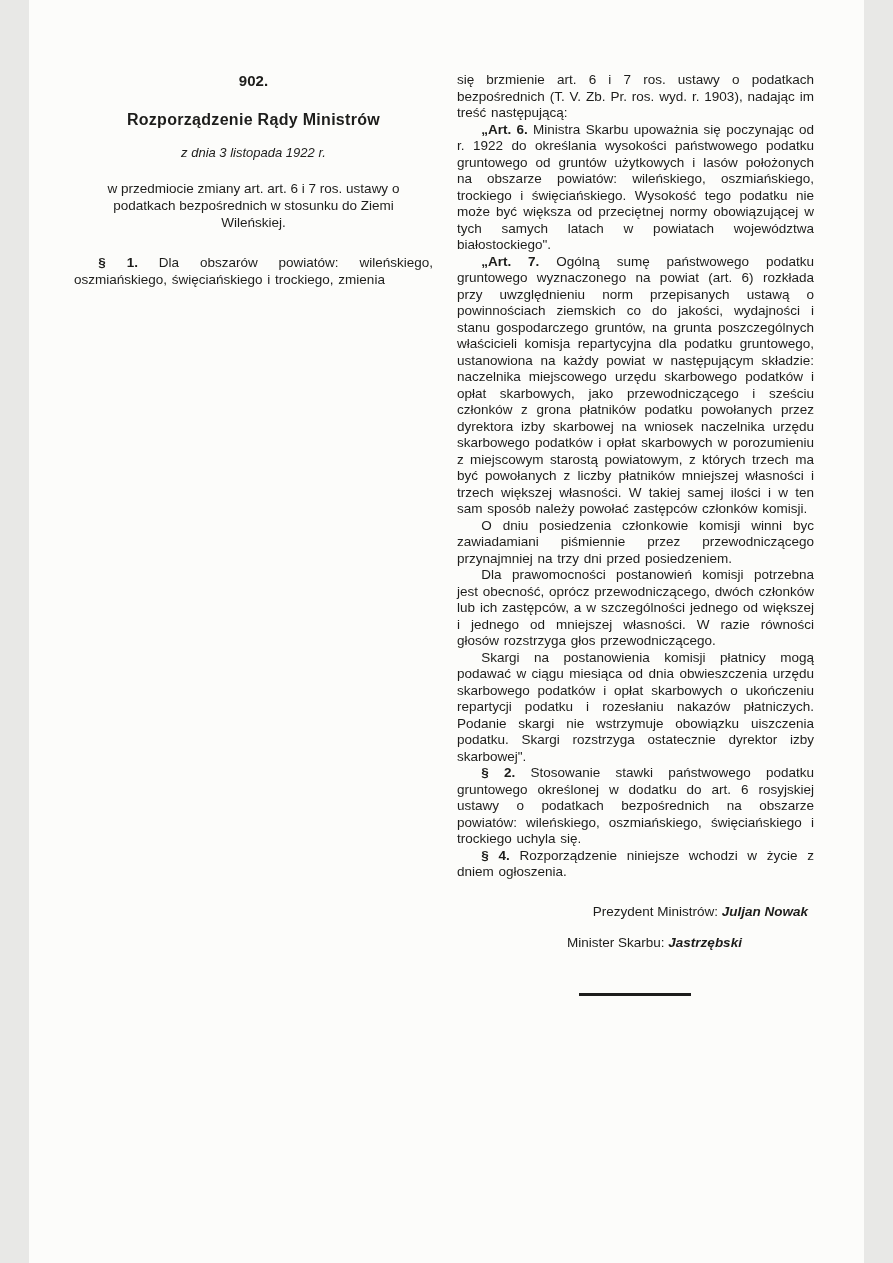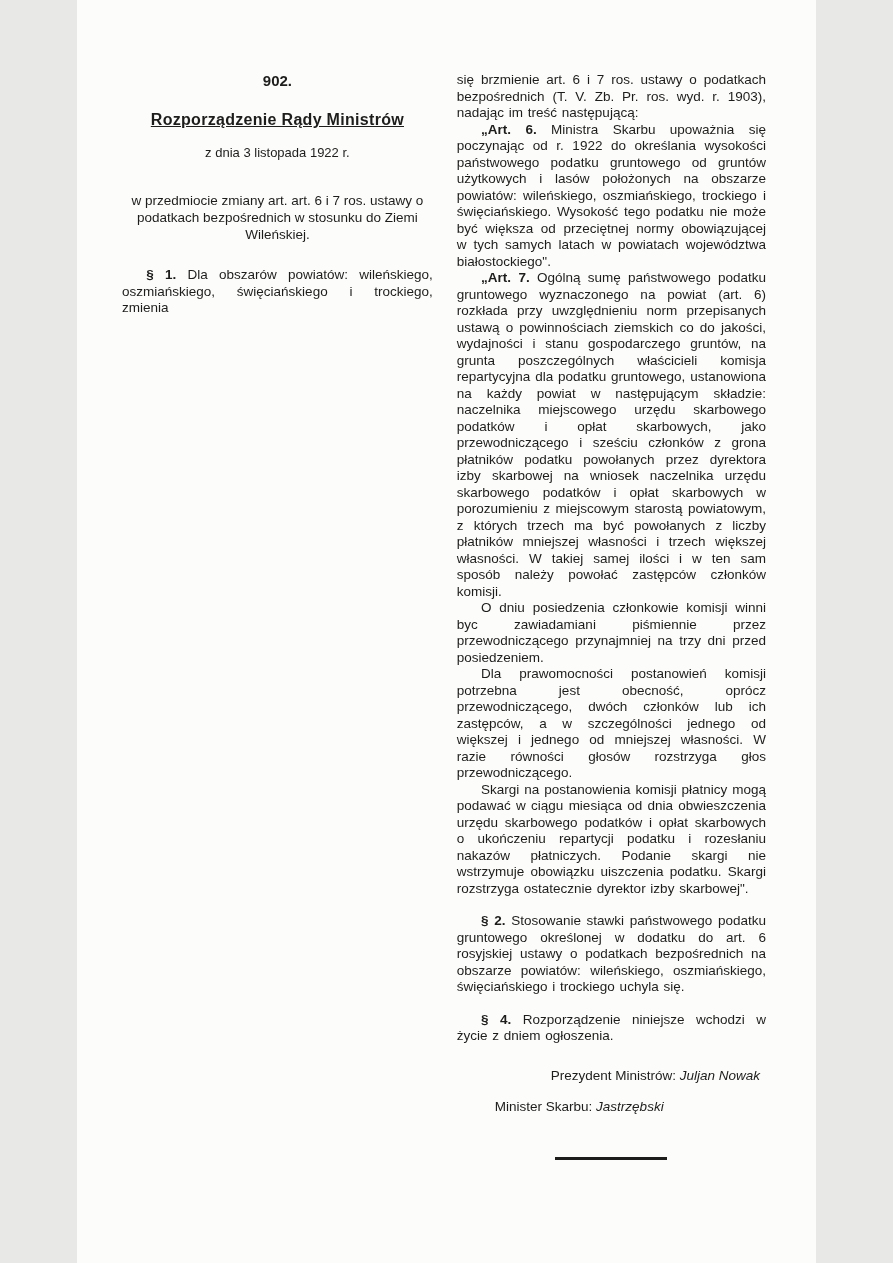--- a/index.html
+++ b/index.html
@@ -3,21 +3,21 @@
 <meta charset="utf-8">
 <style>
   html, body {
     margin: 0;
     padding: 0;
     background: #e8e8e6;
     font-family: "Liberation Sans", sans-serif;
   }
   .page {
     position: relative;
-    width: 739px;
+    width: 835px;
     height: 1263px;
     margin: 0 auto;
     background: #fcfcfa;
     color: #1d1d1b;
     overflow: hidden;
     box-sizing: border-box;
     padding: 72px 50px 40px 45px;
   }
   .columns {
     display: flex;
@@ -33,68 +33,68 @@
     font-weight: bold;
     font-size: 15px;
     margin-bottom: 22px;
   }
   .title {
     text-align: center;
     font-weight: bold;
     font-size: 16px;
     margin: 0 0 16px 0;
     letter-spacing: 0.3px;
-    text-decoration: underline;
   }
   .date-line {
     text-align: center;
     font-size: 13px;
-    margin-bottom: 32px;
+    margin-bottom: 20px;
+    font-style: italic;
   }
   .subject {
     text-align: center;
     font-weight: normal;
     font-size: 13.5px;
     line-height: 17px;
     margin: 0 6px 24px 6px;
   }
 
   p.body-par {
     margin: 0;
     font-size: 13.5px;
     line-height: 16.5px;
     text-align: justify;
     text-indent: 1.8em;
     word-spacing: 1px;
   }
   p.no-indent { text-indent: 0; }
   p.gap-before { margin-top: 14px; }
-  p.gap-before-lg { margin-top: 16px; }
+  p.gap-before-lg { margin-top: 0; }
 
   .lead { font-weight: bold; }
   .lead::after { content: "\00a0"; }
 
   .sig-line {
     font-size: 13.5px;
     line-height: 17px;
     margin: 0;
   }
   .sig-1 {
     margin-top: 22px;
     text-align: right;
     padding-right: 6px;
   }
   .sig-2 {
     margin-top: 14px;
-    text-align: left;
+    text-align: center;
     padding-left: 38px;
   }
   .sig-name {
     font-style: italic;
-    font-weight: normal;
+    font-weight: bold;
   }
   .sig-name::before { content: "\00a0"; }
 
   .end-rule {
     width: 112px;
     height: 3px;
     background: #1d1d1b;
     border: none;
     margin: 42px auto 0 auto;
   }

